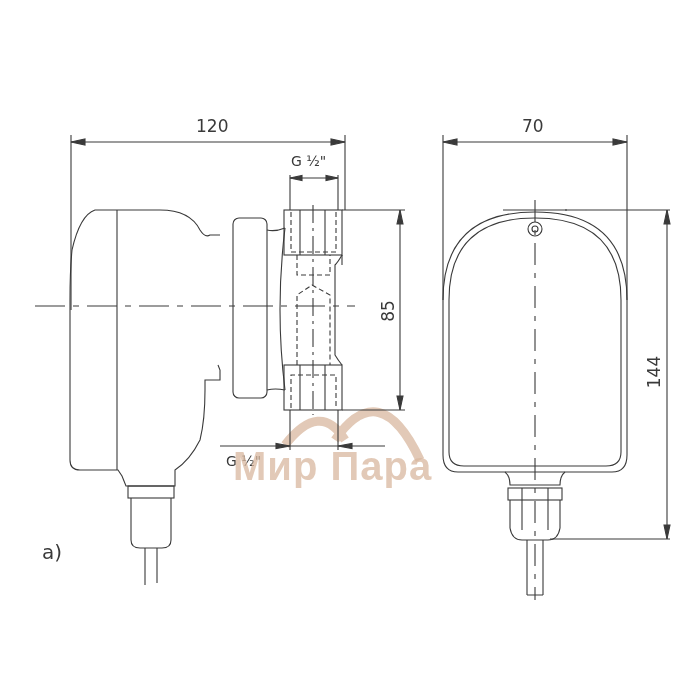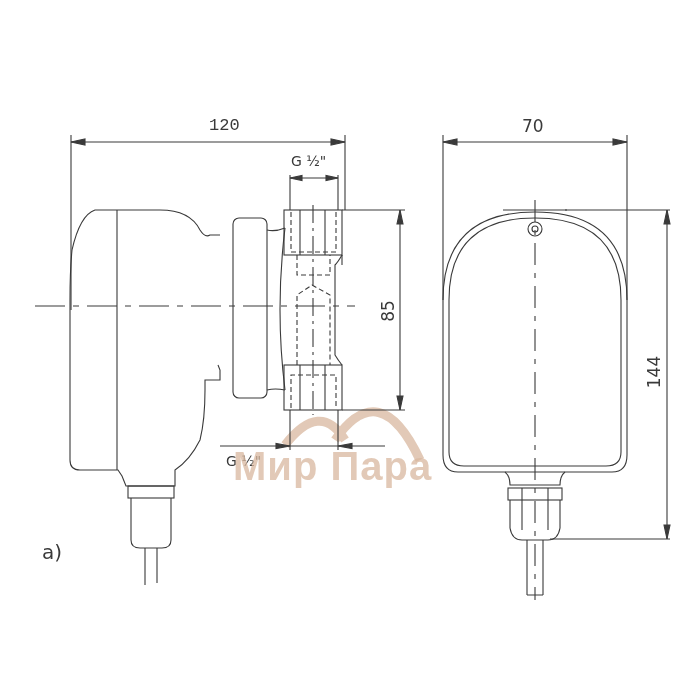--- a/index.html
+++ b/index.html
@@ -116,21 +116,21 @@
 
     <g>
       <line x1="565" y1="210" x2="670" y2="210"></line>
       <line x1="550" y1="539" x2="670" y2="539"></line>
       <line x1="667" y1="210" x2="667" y2="539"></line>
       <path d="M667 210 L664 224 L670 224 Z" fill="#3a3a3a"></path>
       <path d="M667 539 L664 525 L670 525 Z" fill="#3a3a3a"></path>
     </g>
   </svg>
 
-  <span class="lbl dim" style="left:209px;top:116px;font-family:Liberation Mono, monospace;">120</span>
+  <span class="lbl dim" style="left:196px;top:116px;">120</span>
   <span class="lbl thread" style="left:291px;top:153px;">G ½"</span>
   <span class="lbl thread" style="left:226px;top:453px;">G ½"</span>
   <span class="lbl dim vert" style="left:377px;top:301px;">85</span>
   <span class="lbl dim" style="left:522px;top:116px;">70</span>
   <span class="lbl dim vert" style="left:638px;top:362px;">144</span>
   <span class="lbl fig" style="left:42px;top:540px;">a)</span>
   <span class="wm" style="left:233px;top:444px;">Мир Пара</span>
 </div>
 
 </body></html>

